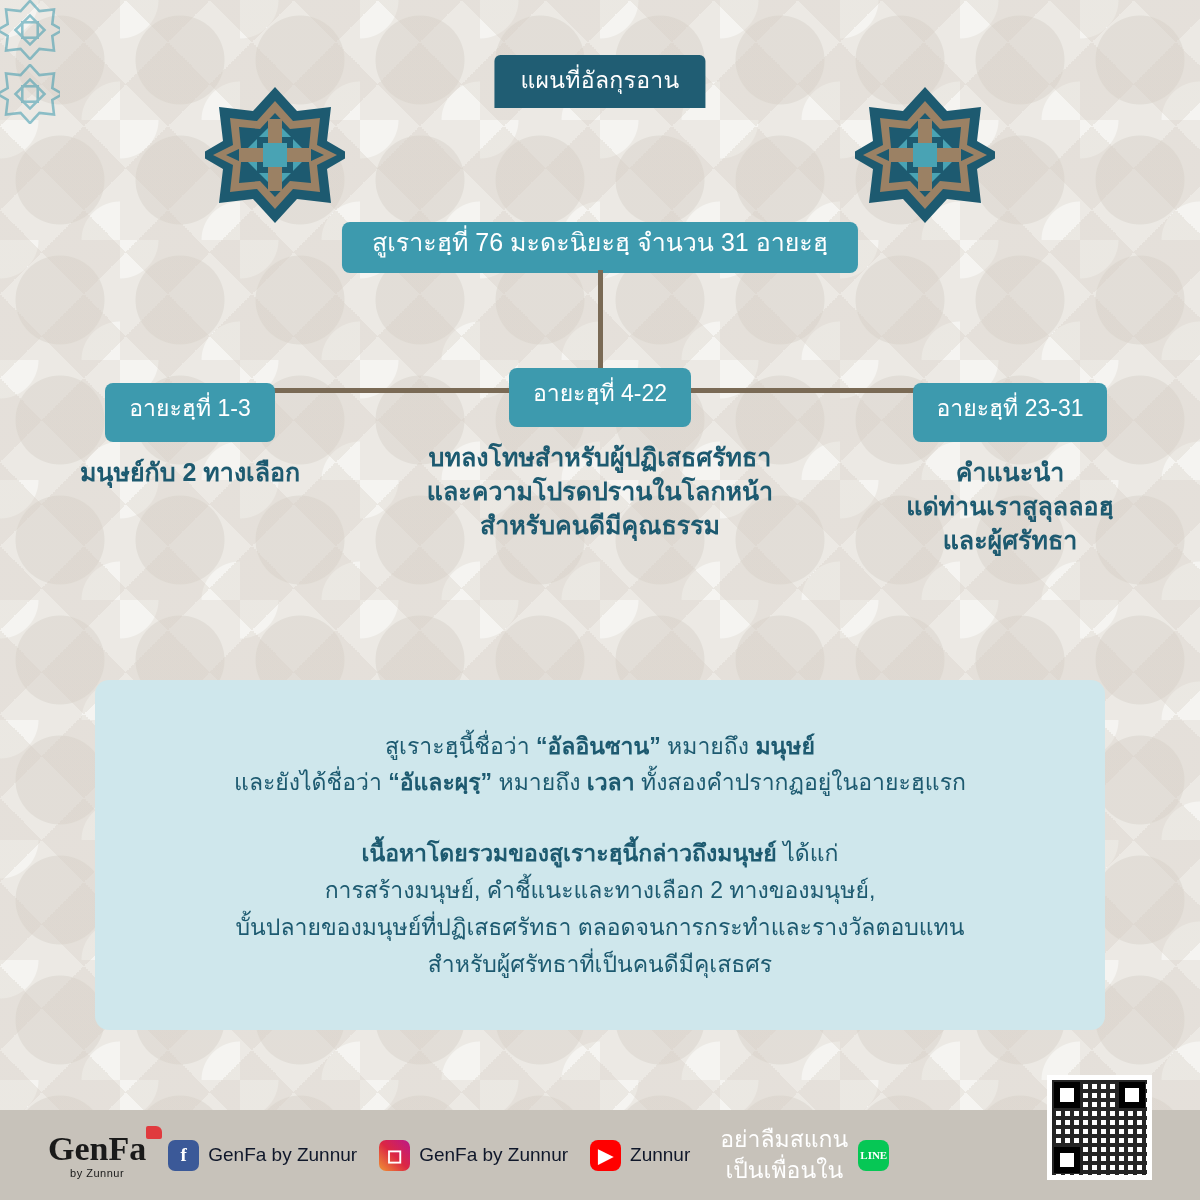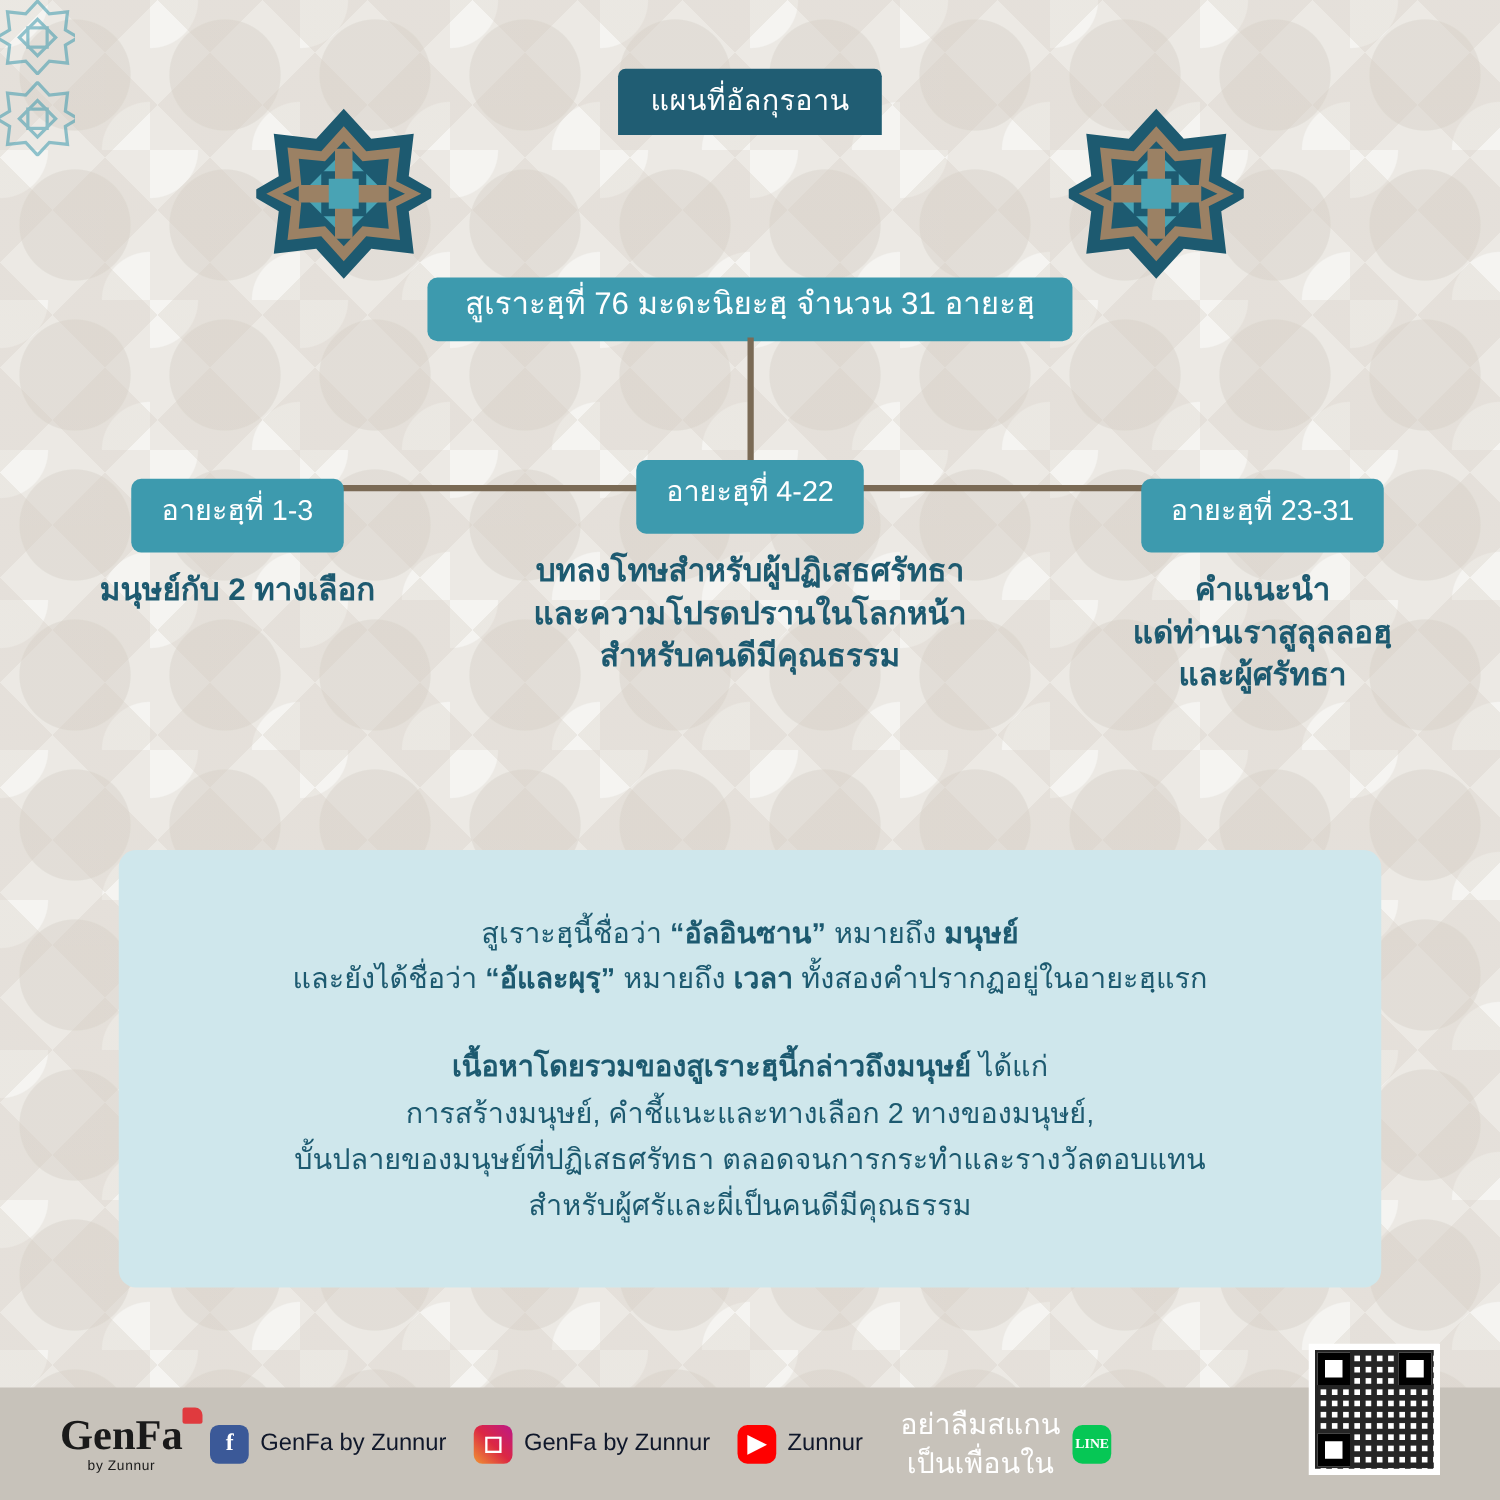--- a/index.html
+++ b/index.html
@@ -242,21 +242,21 @@
     <span>สูเราะฮฺนี้ชื่อว่า </span><b>“อัลอินซาน”</b><span> หมายถึง </span><b>มนุษย์</b>
   </div>
   <div class="sum-p">
     <span>และยังได้ชื่อว่า </span><b>“อัและผฺรฺ”</b><span> หมายถึง </span><b>เวลา</b><span> ทั้งสองคำปรากฏอยู่ในอายะฮฺแรก</span>
   </div>
   <div class="sum-p gap">
     <b>เนื้อหาโดยรวมของสูเราะฮฺนี้กล่าวถึงมนุษย์</b><span> ได้แก่</span>
   </div>
   <div class="sum-p">การสร้างมนุษย์, คำชี้แนะและทางเลือก 2 ทางของมนุษย์,</div>
   <div class="sum-p">บั้นปลายของมนุษย์ที่ปฏิเสธศรัทธา ตลอดจนการกระทำและรางวัลตอบแทน</div>
-  <div class="sum-p">สำหรับผู้ศรัและผี่เป็นคนดีมีคุณธรรม</div>
+  <div class="sum-p">สำหรับผู้ศรัทธาที่เป็นคนดีมีคุเสธศร</div>
 </div>
 
 <div id="footer">
   <div id="footer-inner">
     <div class="brand-logo">
       <span>GenFa</span>
       <span class="brand-flag"></span>
       <span class="by">by Zunnur</span>
     </div>
 

